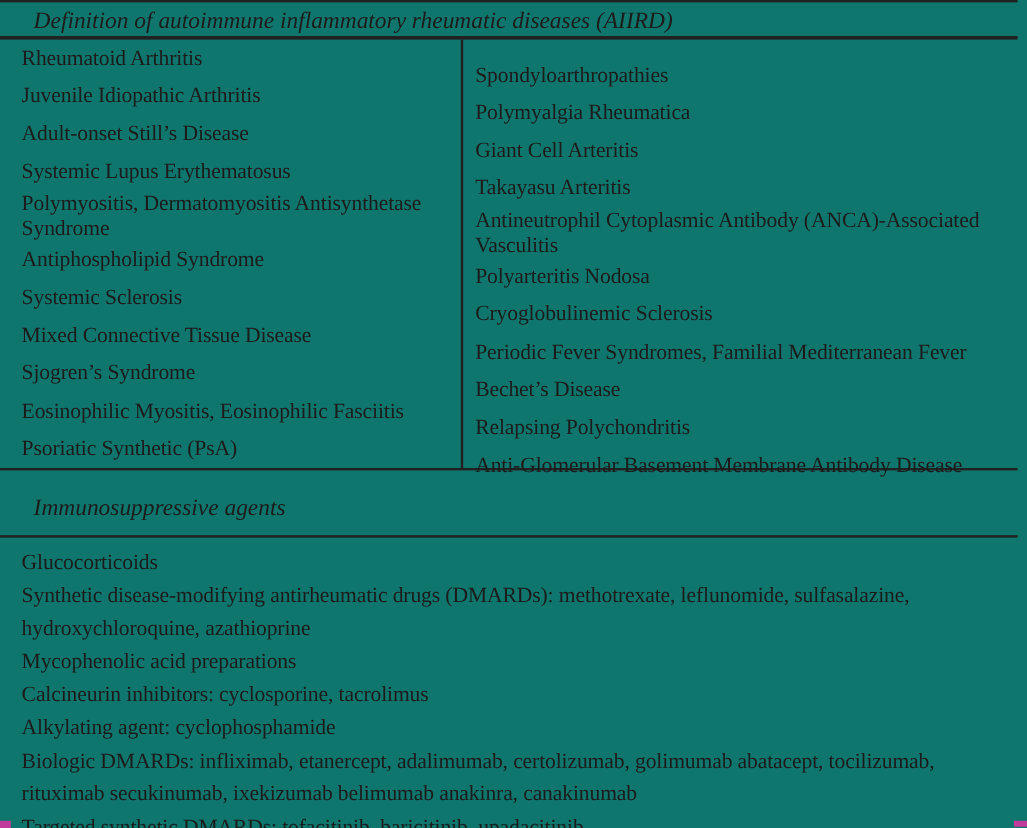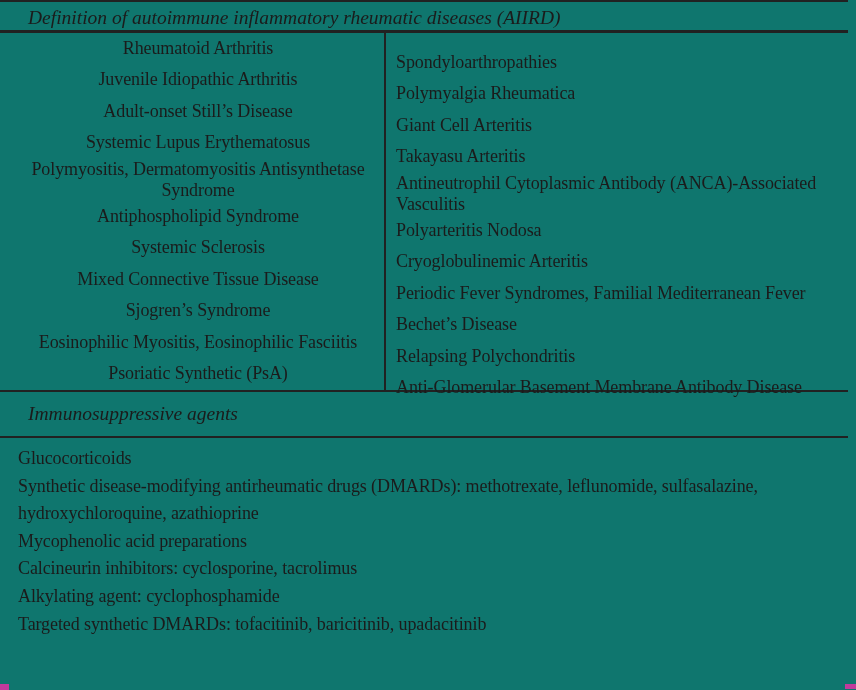--- a/index.html
+++ b/index.html
@@ -26,21 +26,21 @@
   .section-title {
     font-style: italic;
     font-size: 19.5px;
     line-height: 22px;
     padding: 5px 0 0 28px;
     height: 23.5px;
     white-space: nowrap;
   }
   .agents-title-block {
     height: 32.5px;
-    padding-top: 11px;
+    padding-top: 21px;
   }
 
   .aiird-table {
     position: relative;
     height: 357px;
   }
   .aiird-rows { height: 100%; }
   .aiird-row {
     display: flex;
     align-items: center;
@@ -52,21 +52,20 @@
   .aiird-rows .aiird-row:nth-child(5) {
     height: 42px;
     line-height: 21px;
   }
   .cell {
     box-sizing: border-box;
   }
   .cell-left {
     width: 385px;
     padding: 0 7px 0 18px;
-    text-align: center;
   }
   .cell-right {
     flex: 1;
     padding: 0 6px 0 11px;
     margin-top: 28px;
   }
   .col-divider {
     position: absolute;
     left: 384px;
     top: 0;
@@ -128,21 +127,21 @@
     <div class="cell cell-right">Antineutrophil Cytoplasmic Antibody (ANCA)-Associated Vasculitis</div>
   </div>
 
   <div class="aiird-row">
     <div class="cell cell-left">Antiphospholipid Syndrome</div>
     <div class="cell cell-right">Polyarteritis Nodosa</div>
   </div>
 
   <div class="aiird-row">
     <div class="cell cell-left">Systemic Sclerosis</div>
-    <div class="cell cell-right">Cryoglobulinemic Arteritis</div>
+    <div class="cell cell-right">Cryoglobulinemic Sclerosis</div>
   </div>
 
   <div class="aiird-row">
     <div class="cell cell-left">Mixed Connective Tissue Disease</div>
     <div class="cell cell-right">Periodic Fever Syndromes, Familial Mediterranean Fever</div>
   </div>
 
   <div class="aiird-row">
     <div class="cell cell-left">Sjogren’s Syndrome</div>
     <div class="cell cell-right">Bechet’s Disease</div>
@@ -173,20 +172,21 @@
   <div class="agent-item">Glucocorticoids</div>
 
   <div class="agent-item">Synthetic disease-modifying antirheumatic drugs (DMARDs): methotrexate, leflunomide, sulfasalazine, hydroxychloroquine, azathioprine</div>
 
   <div class="agent-item">Mycophenolic acid preparations</div>
 
   <div class="agent-item">Calcineurin inhibitors: cyclosporine, tacrolimus</div>
 
   <div class="agent-item">Alkylating agent: cyclophosphamide</div>
 
+  <div class="agent-item">Biologic DMARDs: infliximab, etanercept, adalimumab, certolizumab, golimumab abatacept, tocilizumab, rituximab secukinumab, ixekizumab belimumab anakinra, canakinumab</div>
 
   <div class="agent-item">Targeted synthetic DMARDs: tofacitinib, baricitinib, upadacitinib</div>
 </div>
 
   <div class="pink-mark pink-mark-left"></div>
   <div class="pink-mark pink-mark-right"></div>
 
 </div>
 
 </body></html>

